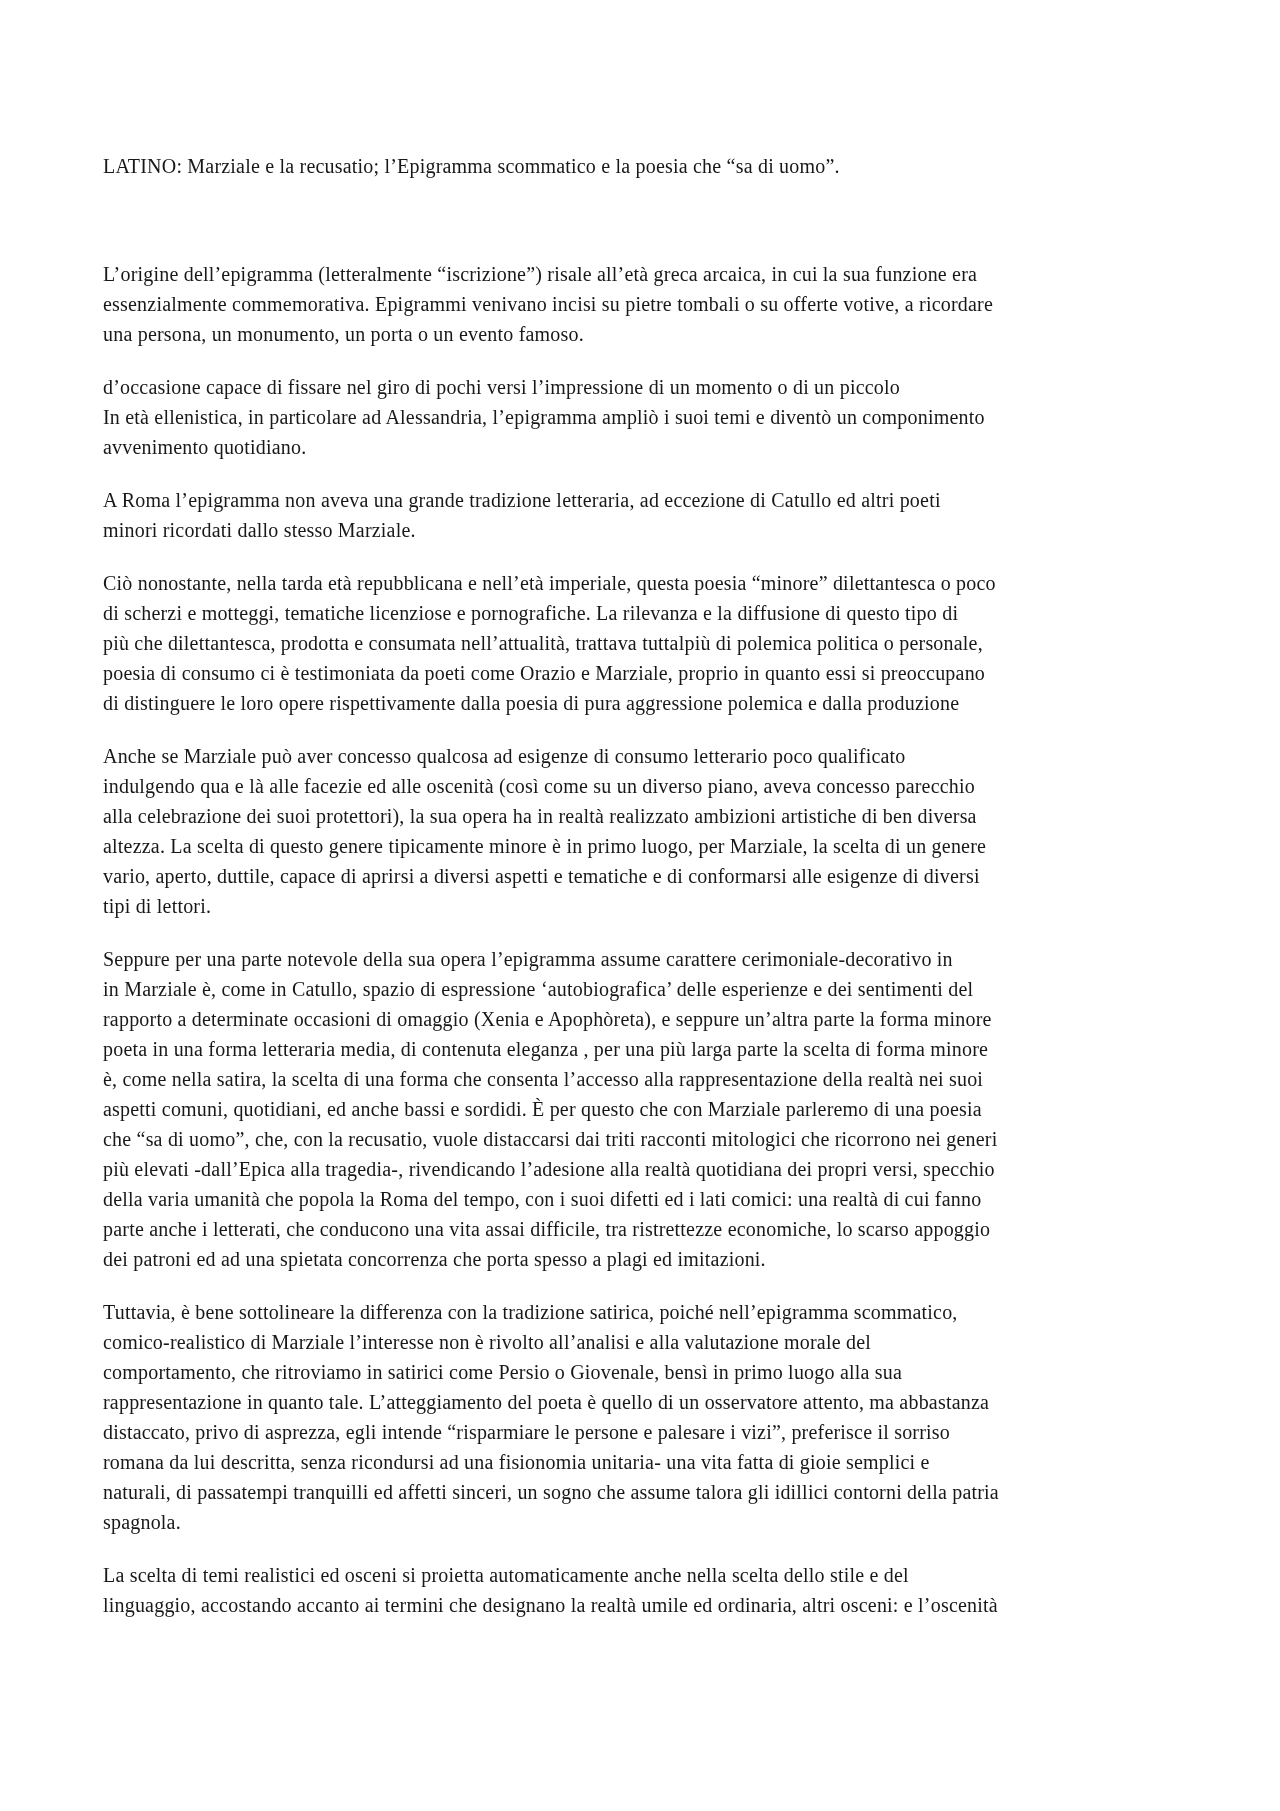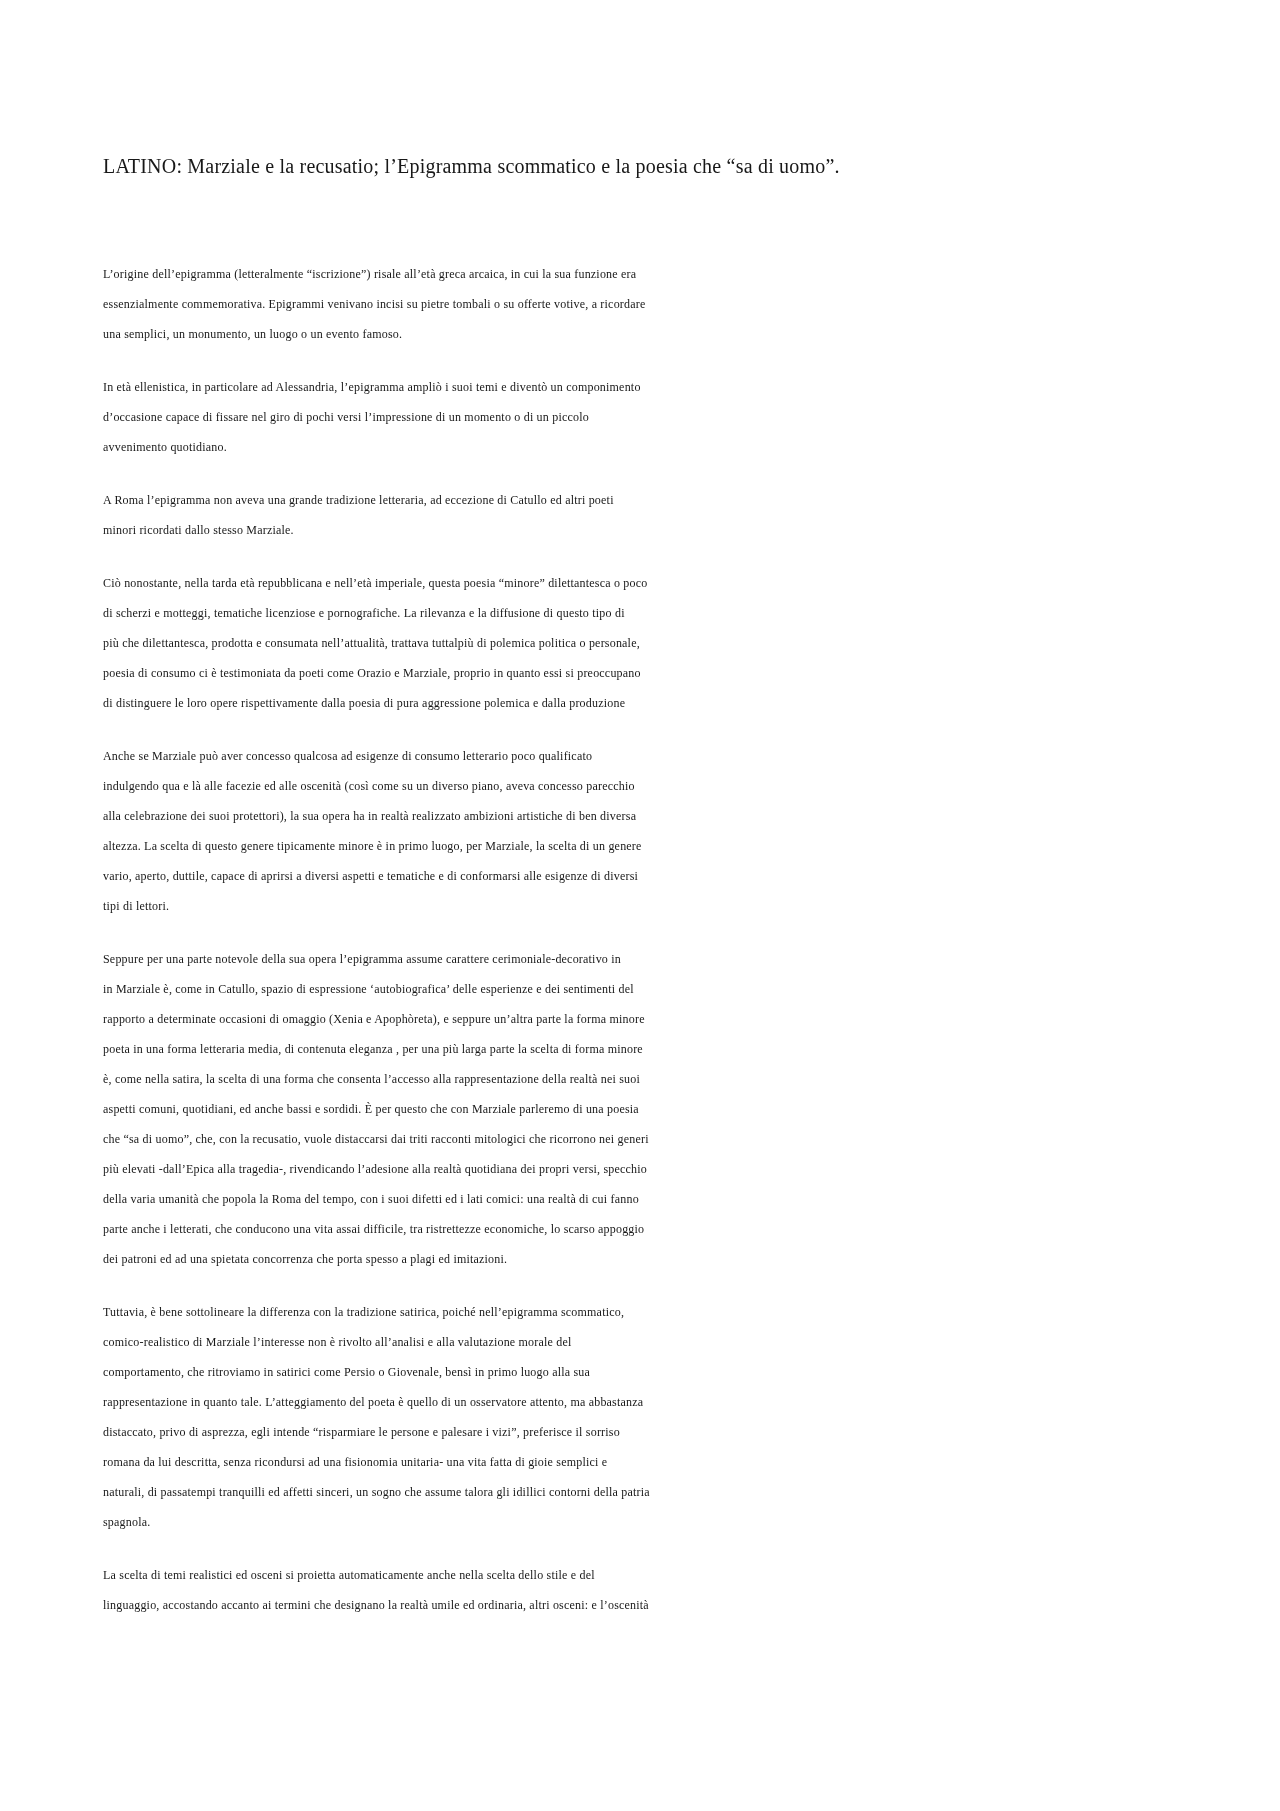--- a/index.html
+++ b/index.html
@@ -25,40 +25,40 @@
     font-size: 20px;
     line-height: 30px;
     letter-spacing: 0.2px;
     white-space: nowrap;
     margin: 0 0 78px 0;
   }
   .paragraph {
     margin: 0 0 23px 0;
   }
   .line {
-    font-size: 12px;
+    font-size: 20px;
     line-height: 30px;
     letter-spacing: 0.2px;
     white-space: nowrap;
   }
 </style>
 </head>
 <body>
 
 <div class="page">
   <div class="doc-title">LATINO: Marziale e la recusatio; l’Epigramma scommatico e la poesia che “sa di uomo”.</div>
   <div>
       <div class="paragraph">
         <div class="line">L’origine dell’epigramma (letteralmente “iscrizione”) risale all’età greca arcaica, in cui la sua funzione era</div>
         <div class="line">essenzialmente commemorativa. Epigrammi venivano incisi su pietre tombali o su offerte votive, a ricordare</div>
-        <div class="line">una semplici, un monumento, un luogo o un evento famoso.</div>
+        <div class="line">una persona, un monumento, un porta o un evento famoso.</div>
       </div>
       <div class="paragraph">
+        <div class="line">d’occasione capace di fissare nel giro di pochi versi l’impressione di un momento o di un piccolo</div>
         <div class="line">In età ellenistica, in particolare ad Alessandria, l’epigramma ampliò i suoi temi e diventò un componimento</div>
-        <div class="line">d’occasione capace di fissare nel giro di pochi versi l’impressione di un momento o di un piccolo</div>
         <div class="line">avvenimento quotidiano.</div>
       </div>
       <div class="paragraph">
         <div class="line">A Roma l’epigramma non aveva una grande tradizione letteraria, ad eccezione di Catullo ed altri poeti</div>
         <div class="line">minori ricordati dallo stesso Marziale.</div>
       </div>
       <div class="paragraph">
         <div class="line">Ciò nonostante, nella tarda età repubblicana e nell’età imperiale, questa poesia “minore” dilettantesca o poco</div>
         <div class="line">di scherzi e motteggi, tematiche licenziose e pornografiche. La rilevanza e la diffusione di questo tipo di</div>
         <div class="line">più che dilettantesca, prodotta e consumata nell’attualità, trattava tuttalpiù di polemica politica o personale,</div>

